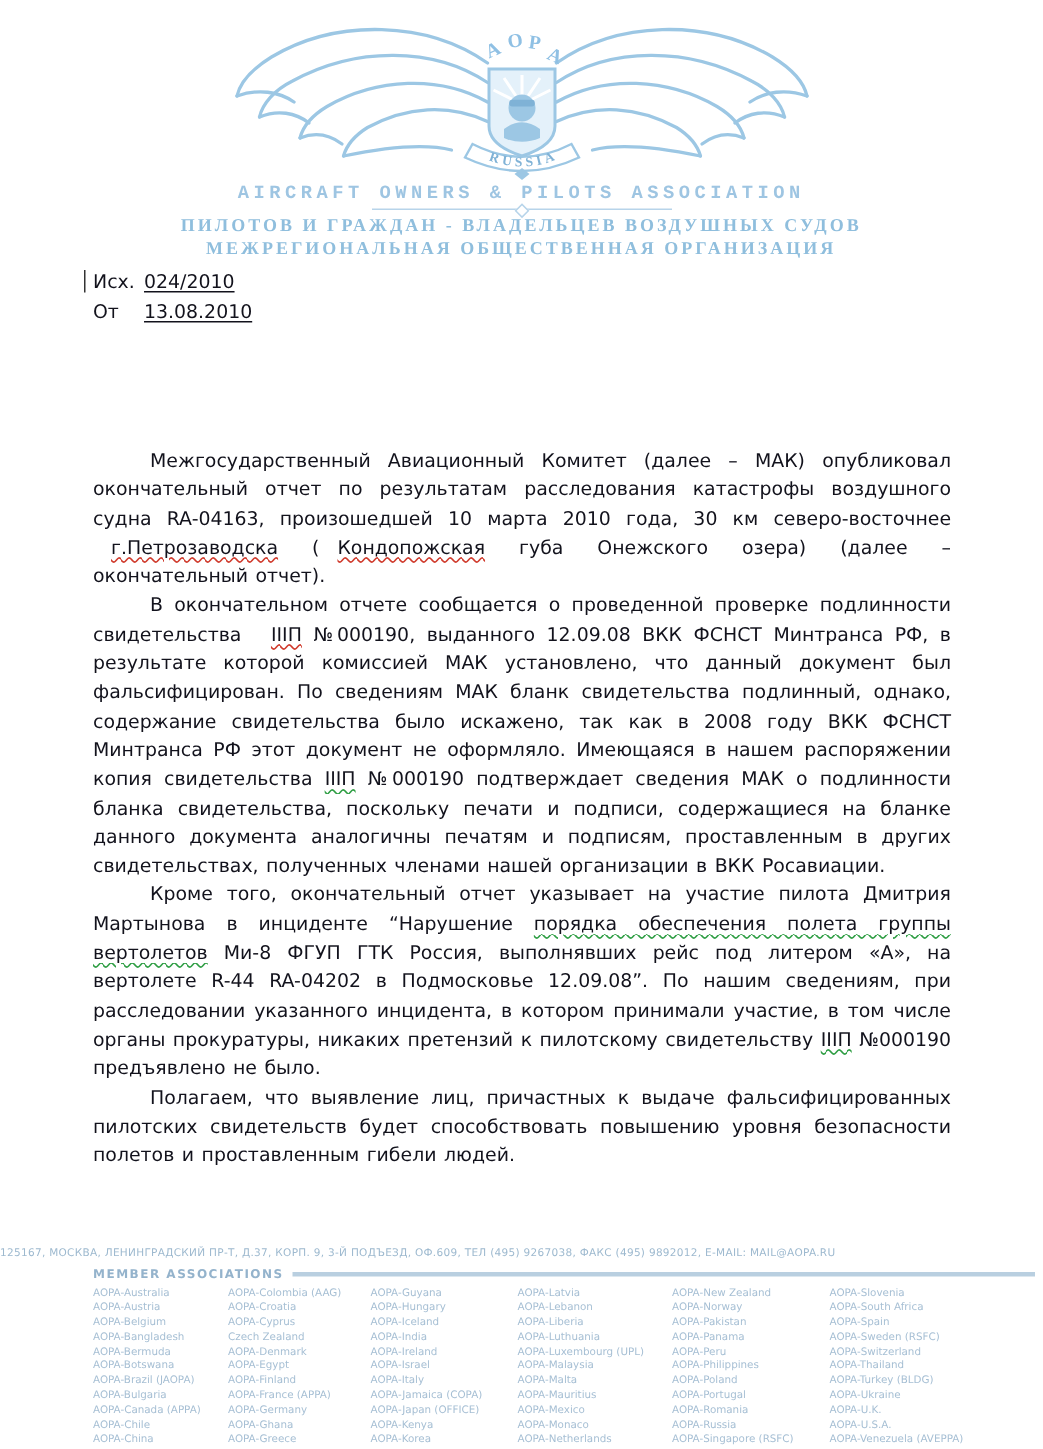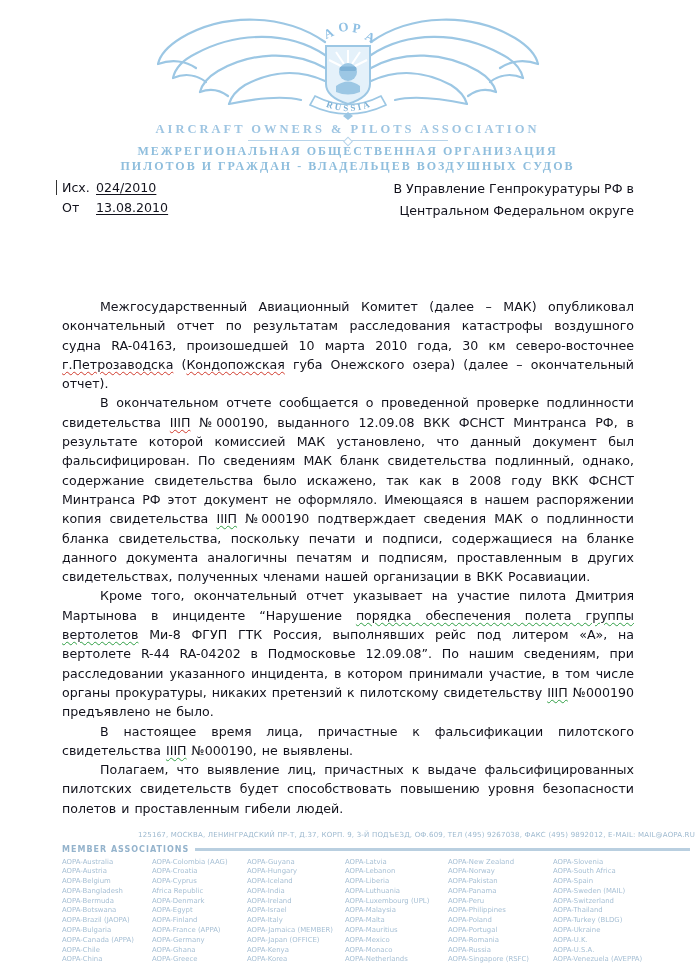--- a/index.html
+++ b/index.html
@@ -4,47 +4,47 @@
 <style>
   html,body{margin:0;padding:0;background:#ffffff;}
   .page{
     position:relative;width:695px;height:966px;background:#fff;overflow:hidden;
     font-family:"DejaVu Sans","Liberation Sans",sans-serif;color:#12121c;
   }
   
   .letterhead{position:absolute;top:12px;left:0;width:695px;text-align:center;}
   .logo-svg{display:block;margin:0 auto;}
   .assoc-en{
-    font-family:Liberation Serif, serif;font-size:12.5px;font-weight:bold;
+    font-family:Liberation Mono, monospace;font-size:12.5px;font-weight:bold;
     letter-spacing:3px;color:#9ec5e2;margin-top:2px;
   }
   .divider{position:relative;width:200px;height:1px;background:#b7d4ea;margin:3px auto 3px auto;}
   .divider .gem{position:absolute;left:50%;top:-2px;width:5px;height:5px;background:#fff;border:1px solid #b7d4ea;transform:translateX(-50%) rotate(45deg);}
   .org-ru{
     font-family:"Liberation Serif",serif;font-size:12px;font-weight:bold;
     letter-spacing:2px;color:#8fbedd;line-height:15px;
   }
   
-  .ref-row{position:absolute;top:178px;left:62px;width:572px;display:flex;justify-content:space-between;align-items:flex-start;}
+  .ref-row{position:absolute;top:178px;left:62px;width:572px;display:flex;justify-content:space-between;align-items:flex-end;}
   .ref-left{font-size:12.6px;line-height:20px;}
   .ref-left .lbl{display:inline-block;min-width:30px;}
   .uline{text-decoration:underline;text-underline-offset:2px;}
   .caret{position:absolute;top:180px;left:56px;width:1px;height:15px;background:#333;}
   .addressee{font-size:12.6px;line-height:22px;text-align:right;}
   
   .body-text{position:absolute;top:297px;left:62px;width:572px;font-size:12.6px;line-height:19.3px;}
   .body-text p{
     margin:0;text-indent:38px;text-align:justify;text-align-last:left;
     word-spacing:1px;
   }
-  .sq-red{text-decoration:underline wavy #d03a2c;text-decoration-thickness:1px;text-underline-offset:2px;}
+  .sq-red{text-decoration:underline wavy #d03a2c;text-decoration-thickness:1px;text-underline-offset:2px;margin-left:12px;}
   .sq-green{text-decoration:underline wavy #2f9e44;text-decoration-thickness:1px;text-underline-offset:2px;}
   
   .footer{position:absolute;top:831px;left:0;width:695px;}
-  .addr{font-size:7px;line-height:9.5px;text-align:right;color:#9db9cf;letter-spacing:0.2px;}
+  .addr{font-size:7px;line-height:9.5px;text-align:left;color:#9db9cf;letter-spacing:0.2px;}
   .member-row{display:flex;align-items:center;margin:4px 5px 4px 62px;text-align:right;}
   .member-label{font-size:8px;font-weight:bold;letter-spacing:1px;color:#94b3cc;white-space:nowrap;margin-right:6px;}
   .member-rule{flex:1;height:3px;background:#b9cfe0;}
   .member-cols{display:flex;margin-left:62px;margin-right:5px;}
   .member-col{font-size:6.9px;line-height:9.8px;color:#a6bfd4;}
   .member-col div{white-space:nowrap;}
   .col-1{width:90px;} .col-2{width:95px;} .col-3{width:98px;}
   .col-4{width:103px;} .col-5{width:105px;} .col-6{width:124px;}
 </style>
 </head>
@@ -95,47 +95,42 @@
         <text font-family="'Liberation Serif',serif" font-size="9" font-weight="bold" letter-spacing="2.5" fill="#7fb2d6">
           <textPath href="#bp" startOffset="4">RUSSIA</textPath>
         </text>
         <path d="M225 100 l5 4 l-5 4 l-5 -4 z" fill="#9cc7e4"></path>
       </g>
     </svg>
     <div class="assoc-en">AIRCRAFT OWNERS &amp; PILOTS ASSOCIATION</div>
     <div class="divider">
         <span class="gem"></span>
       </div>
+    <div class="org-ru">ПИЛОТОВ И ГРАЖДАН - ВЛАДЕЛЬЦЕВ ВОЗДУШНЫХ СУДОВ</div>
     <div class="org-ru">МЕЖРЕГИОНАЛЬНАЯ ОБЩЕСТВЕННАЯ ОРГАНИЗАЦИЯ</div>
-    <div class="org-ru">ПИЛОТОВ И ГРАЖДАН - ВЛАДЕЛЬЦЕВ ВОЗДУШНЫХ СУДОВ</div>
   </div>
 
   <div class="caret"></div>
   <div class="ref-row">
     <div class="ref-left">
       <div>
         <span class="lbl">Исх.</span>
         <span class="uline">024/2010</span>
       </div>
       <div>
         <span class="lbl">От</span>
         <span class="uline">13.08.2010</span>
       </div>
     </div>
-    <div class="addressee">
-      <div>В Управление Генпрокуратуры РФ в</div>
-      <div>Центральном Федеральном округе</div>
-    </div>
   </div>
 
   <div class="body-text">
     <p>Межгосударственный Авиационный Комитет (далее – МАК) опубликовал окончательный отчет по результатам расследования катастрофы воздушного судна RA-04163, произошедшей 10 марта 2010 года, 30 км северо-восточнее <span class="sq-red">г.Петрозаводска</span> (<span class="sq-red">Кондопожская</span> губа Онежского озера) (далее – окончательный отчет).</p>
     <p>В окончательном отчете сообщается о проведенной проверке подлинности свидетельства <span class="sq-red">IIIП</span> №000190, выданного 12.09.08 ВКК ФСНСТ Минтранса РФ, в результате которой комиссией МАК установлено, что данный документ был фальсифицирован. По сведениям МАК бланк свидетельства подлинный, однако, содержание свидетельства было искажено, так как в 2008 году ВКК ФСНСТ Минтранса РФ этот документ не оформляло. Имеющаяся в нашем распоряжении копия свидетельства <span class="sq-green">IIIП</span> №000190 подтверждает сведения МАК о подлинности бланка свидетельства, поскольку печати и подписи, содержащиеся на бланке данного документа аналогичны печатям и подписям, проставленным в других свидетельствах, полученных членами нашей организации в ВКК Росавиации.</p>
     <p>Кроме того, окончательный отчет указывает на участие пилота Дмитрия Мартынова в инциденте “Нарушение <span class="sq-green">порядка обеспечения полета группы вертолетов</span> Ми-8 ФГУП ГТК Россия, выполнявших рейс под литером «А», на вертолете R-44 RA-04202 в Подмосковье 12.09.08”. По нашим сведениям, при расследовании указанного инцидента, в котором принимали участие, в том числе органы прокуратуры, никаких претензий к пилотскому свидетельству <span class="sq-green">IIIП</span> №000190 предъявлено не было.</p>
-    <p>В настоящее время лица, причастные к фальсификации пилотского свидетельства <span class="sq-green">IIIП</span> №000190, не выявлены.</p>
     <p>Полагаем, что выявление лиц, причастных к выдаче фальсифицированных пилотских свидетельств будет способствовать повышению уровня безопасности полетов и проставленным гибели людей.</p>
   </div>
 
   <div class="footer">
     <div class="addr">125167, МОСКВА, ЛЕНИНГРАДСКИЙ ПР-Т, Д.37, КОРП. 9, 3-Й ПОДЪЕЗД, ОФ.609, ТЕЛ (495) 9267038, ФАКС (495) 9892012, E-MAIL: MAIL@AOPA.RU</div>
     <div class="member-row">
       <span class="member-label">MEMBER ASSOCIATIONS</span>
       <span class="member-rule"></span>
     </div>
     <div class="member-cols">
@@ -149,38 +144,38 @@
           <div>AOPA-Brazil (JAOPA)</div>
           <div>AOPA-Bulgaria</div>
           <div>AOPA-Canada (APPA)</div>
           <div>AOPA-Chile</div>
           <div>AOPA-China</div>
         </div>
       <div class="member-col col-2">
           <div>AOPA-Colombia (AAG)</div>
           <div>AOPA-Croatia</div>
           <div>AOPA-Cyprus</div>
-          <div>Africa Republic</div>
+          <div>Czech Zealand</div>
           <div>AOPA-Denmark</div>
           <div>AOPA-Egypt</div>
           <div>AOPA-Finland</div>
           <div>AOPA-France (APPA)</div>
           <div>AOPA-Germany</div>
           <div>AOPA-Ghana</div>
           <div>AOPA-Greece</div>
         </div>
       <div class="member-col col-3">
           <div>AOPA-Guyana</div>
           <div>AOPA-Hungary</div>
           <div>AOPA-Iceland</div>
           <div>AOPA-India</div>
           <div>AOPA-Ireland</div>
           <div>AOPA-Israel</div>
           <div>AOPA-Italy</div>
-          <div>AOPA-Jamaica (MEMBER)</div>
+          <div>AOPA-Jamaica (COPA)</div>
           <div>AOPA-Japan (OFFICE)</div>
           <div>AOPA-Kenya</div>
           <div>AOPA-Korea</div>
         </div>
       <div class="member-col col-4">
           <div>AOPA-Latvia</div>
           <div>AOPA-Lebanon</div>
           <div>AOPA-Liberia</div>
           <div>AOPA-Luthuania</div>
           <div>AOPA-Luxembourg (UPL)</div>
@@ -201,21 +196,21 @@
           <div>AOPA-Poland</div>
           <div>AOPA-Portugal</div>
           <div>AOPA-Romania</div>
           <div>AOPA-Russia</div>
           <div>AOPA-Singapore (RSFC)</div>
         </div>
       <div class="member-col col-6">
           <div>AOPA-Slovenia</div>
           <div>AOPA-South Africa</div>
           <div>AOPA-Spain</div>
-          <div>AOPA-Sweden (MAIL)</div>
+          <div>AOPA-Sweden (RSFC)</div>
           <div>AOPA-Switzerland</div>
           <div>AOPA-Thailand</div>
           <div>AOPA-Turkey (BLDG)</div>
           <div>AOPA-Ukraine</div>
           <div>AOPA-U.K.</div>
           <div>AOPA-U.S.A.</div>
           <div>AOPA-Venezuela (AVEPPA)</div>
         </div>
     </div>
   </div>

